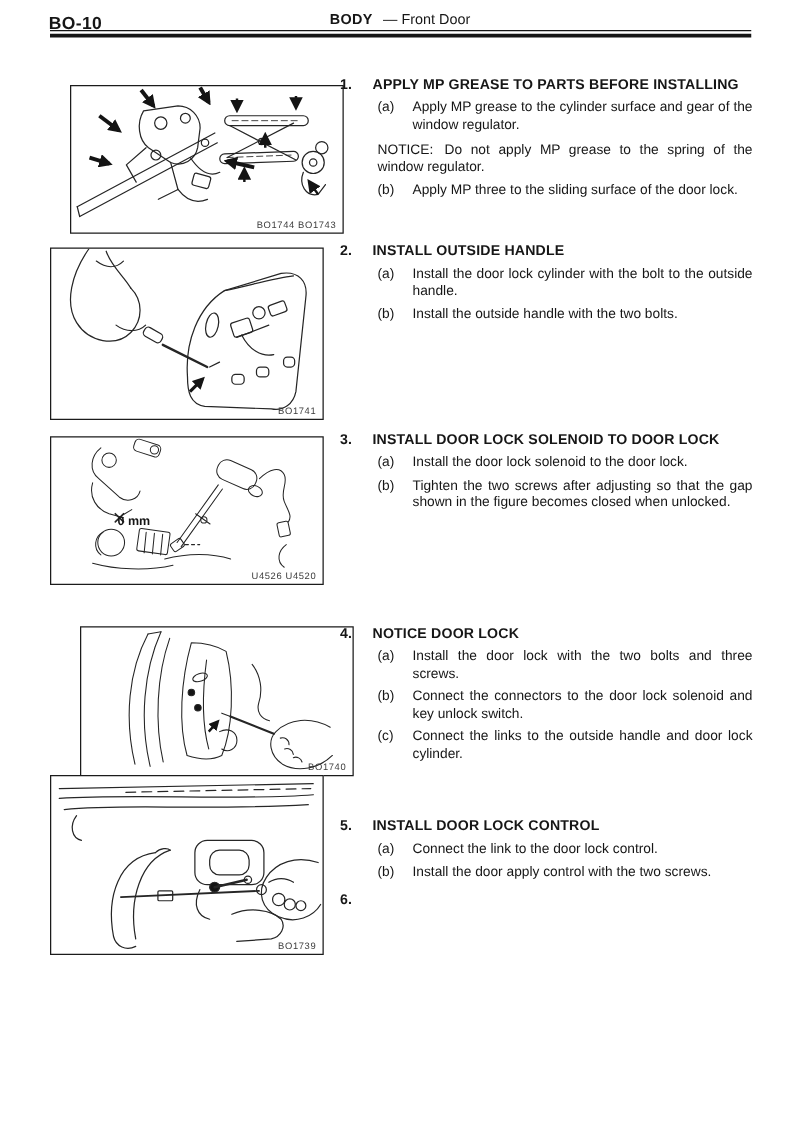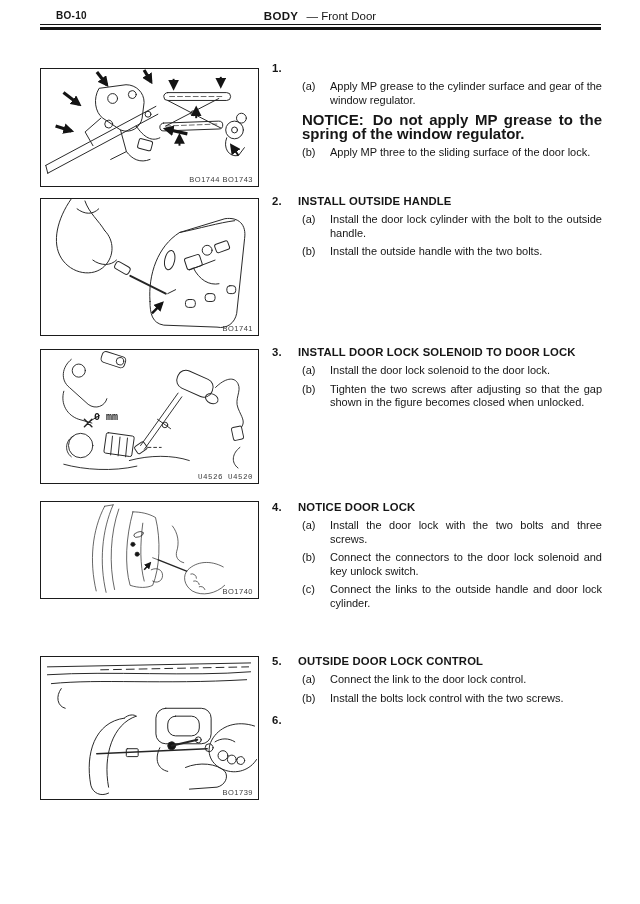--- a/index.html
+++ b/index.html
@@ -3,49 +3,49 @@
 <meta charset="utf-8">
 <style>
   html,body { margin:0; padding:0; background:#e8e8e8; }
   .page {
     position:relative; width:640px; height:904px; margin:0 auto;
     background:#ffffff; color:#161616;
     font-family:"Liberation Sans", sans-serif;
     overflow:hidden;
   }
   
-  .hdr-left { position:absolute; left:56px; top:10px; font-size:10px; font-weight:bold; letter-spacing:.3px; }
+  .hdr-left { position:absolute; left:39px; top:10px; font-size:14px; font-weight:bold; letter-spacing:.3px; }
   .hdr-center { position:absolute; left:0; top:10px; width:640px; text-align:center; font-size:11.5px; }
   .hdr-center .sec { font-weight:bold; letter-spacing:.3px; }
   .hdr-center .topic { font-weight:normal; margin-left:5px; }
   .rule-thin  { position:absolute; left:40px; top:24px; width:561px; height:1px; background:#151515; }
   .rule-thick { position:absolute; left:40px; top:27px; width:561px; height:3px; background:#151515; }
   
   .doc-title { position:absolute; left:274px; top:35px; font-size:14.6px; font-weight:bold; letter-spacing:.2px; }
   
   .figure { position:absolute; left:40px; width:219px; border:1.5px solid #1b1b1b; background:#fff; box-sizing:border-box; }
-  #fig1 { top:68px;  height:119px; }
+  #fig1 { top:68px;  height:119px;margin-left:16px; }
   #fig2 { top:198px; height:138px;text-decoration:underline; }
-  #fig3 { top:349px; height:135px;font-family:Liberation Mono, monospace; }
-  #fig4 { top:501px; height:98px; }
-  #fig5 { top:656px; height:144px; }
+  #fig3 { top:349px; height:119px; }
+  #fig4 { top:501px; height:120px;margin-left:24px; }
+  #fig5 { top:620px; height:144px; }
   .figure svg { position:absolute; left:0; top:0; width:100%; height:100%; display:block; }
   .fig-caption { position:absolute; right:5px; bottom:2px; font-size:7.5px; color:#3a3a3a; letter-spacing:.5px; }
   .gap-label { position:absolute; left:53px; top:62px; font-size:10px; font-weight:bold; }
   
   .step { position:absolute; left:272px; width:330px; }
   #step1 { top:61px; }  #step2 { top:194px; } #step3 { top:345px; }
   #step4 { top:500px; } #step5 { top:654px; } #step6 { top:713px; }
   .step-head { display:flex; font-size:11.3px; font-weight:bold; line-height:14px; letter-spacing:.15px; }
   .step-num { width:26px; flex:none; }
   .item { display:flex; margin:5px 0 0 30px; font-size:11px; line-height:13.5px; }
   .item:first-of-type { margin-top:6px; }
   .item-label { width:28px; flex:none; }
   .item-text { flex:1; text-align:justify; }
-  .notice { margin:6px 0 0 30px; font-size:15px; font-weight:bold; line-height:14px; text-align:justify; }
+  .notice { margin:6px 0 0 30px; font-size:11px; font-weight:normal; line-height:14px; text-align:justify; }
   .notice .nlabel { margin-right:9px; }
   .ink { stroke:#262626; fill:none; stroke-width:1; stroke-linecap:round; stroke-linejoin:round; }
 </style>
 </head>
 <body>
 
 <div class="page">
 
   <div class="hdr-left">BO-10</div>
   <div class="hdr-center">
@@ -233,20 +233,21 @@
           <circle cx="202" cy="105" r="4"></circle>
         <path d="M176,86 C182,82 190,82 196,86"></path>
       </g>
     </svg>
     <span class="fig-caption">BO1739</span>
   </div>
 
   <div class="step" id="step1">
     <div class="step-head">
       <span class="step-num">1.</span>
+      <span class="step-title">APPLY MP GREASE TO PARTS BEFORE INSTALLING</span>
     </div>
     <div class="item">
       <span class="item-label">(a)</span>
       <span class="item-text">Apply MP grease to the cylinder surface and gear of the window regulator.</span>
     </div>
     <p class="notice">
       <span class="nlabel">NOTICE:</span><span>Do not apply MP grease to the spring of the window regulator.</span>
     </p>
     <div class="item">
       <span class="item-label">(b)</span>
@@ -299,29 +300,29 @@
     </div>
     <div class="item">
       <span class="item-label">(c)</span>
       <span class="item-text">Connect the links to the outside handle and door lock cylinder.</span>
     </div>
   </div>
 
   <div class="step" id="step5">
     <div class="step-head">
       <span class="step-num">5.</span>
-      <span class="step-title">OUTSIDE DOOR LOCK CONTROL</span>
+      <span class="step-title">INSTALL DOOR LOCK CONTROL</span>
     </div>
     <div class="item">
       <span class="item-label">(a)</span>
       <span class="item-text">Connect the link to the door lock control.</span>
     </div>
     <div class="item">
       <span class="item-label">(b)</span>
-      <span class="item-text">Install the bolts lock control with the two screws.</span>
+      <span class="item-text">Install the door apply control with the two screws.</span>
     </div>
   </div>
 
   <div class="step" id="step6">
     <div class="step-head">
       <span class="step-num">6.</span>
     </div>
   </div>
 
 </div>

